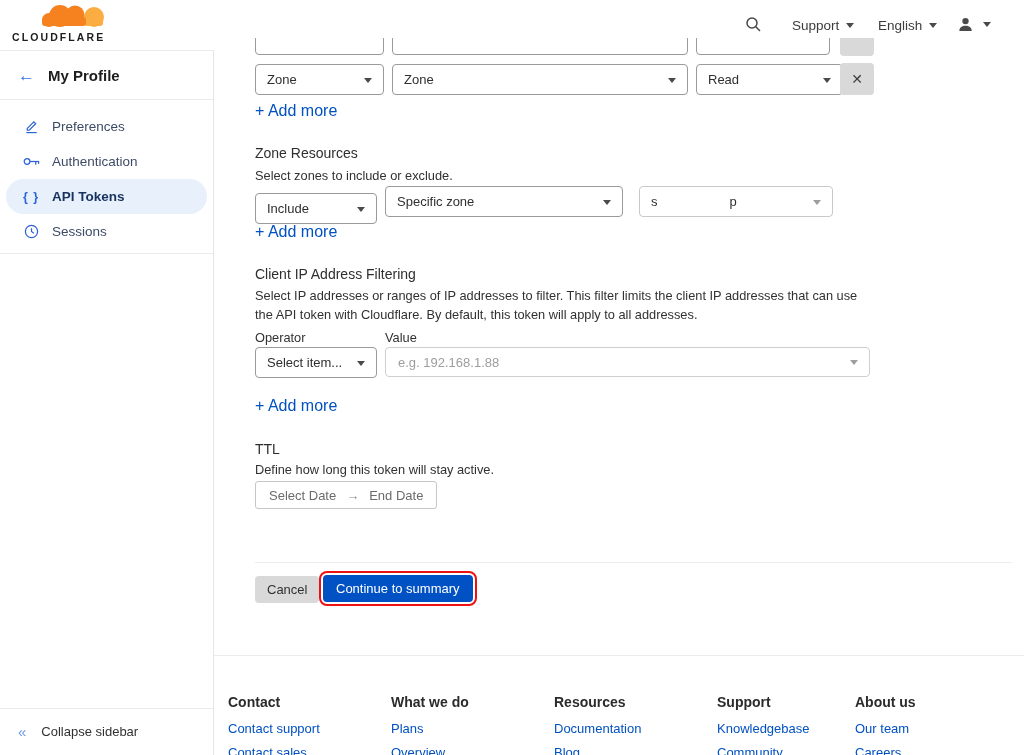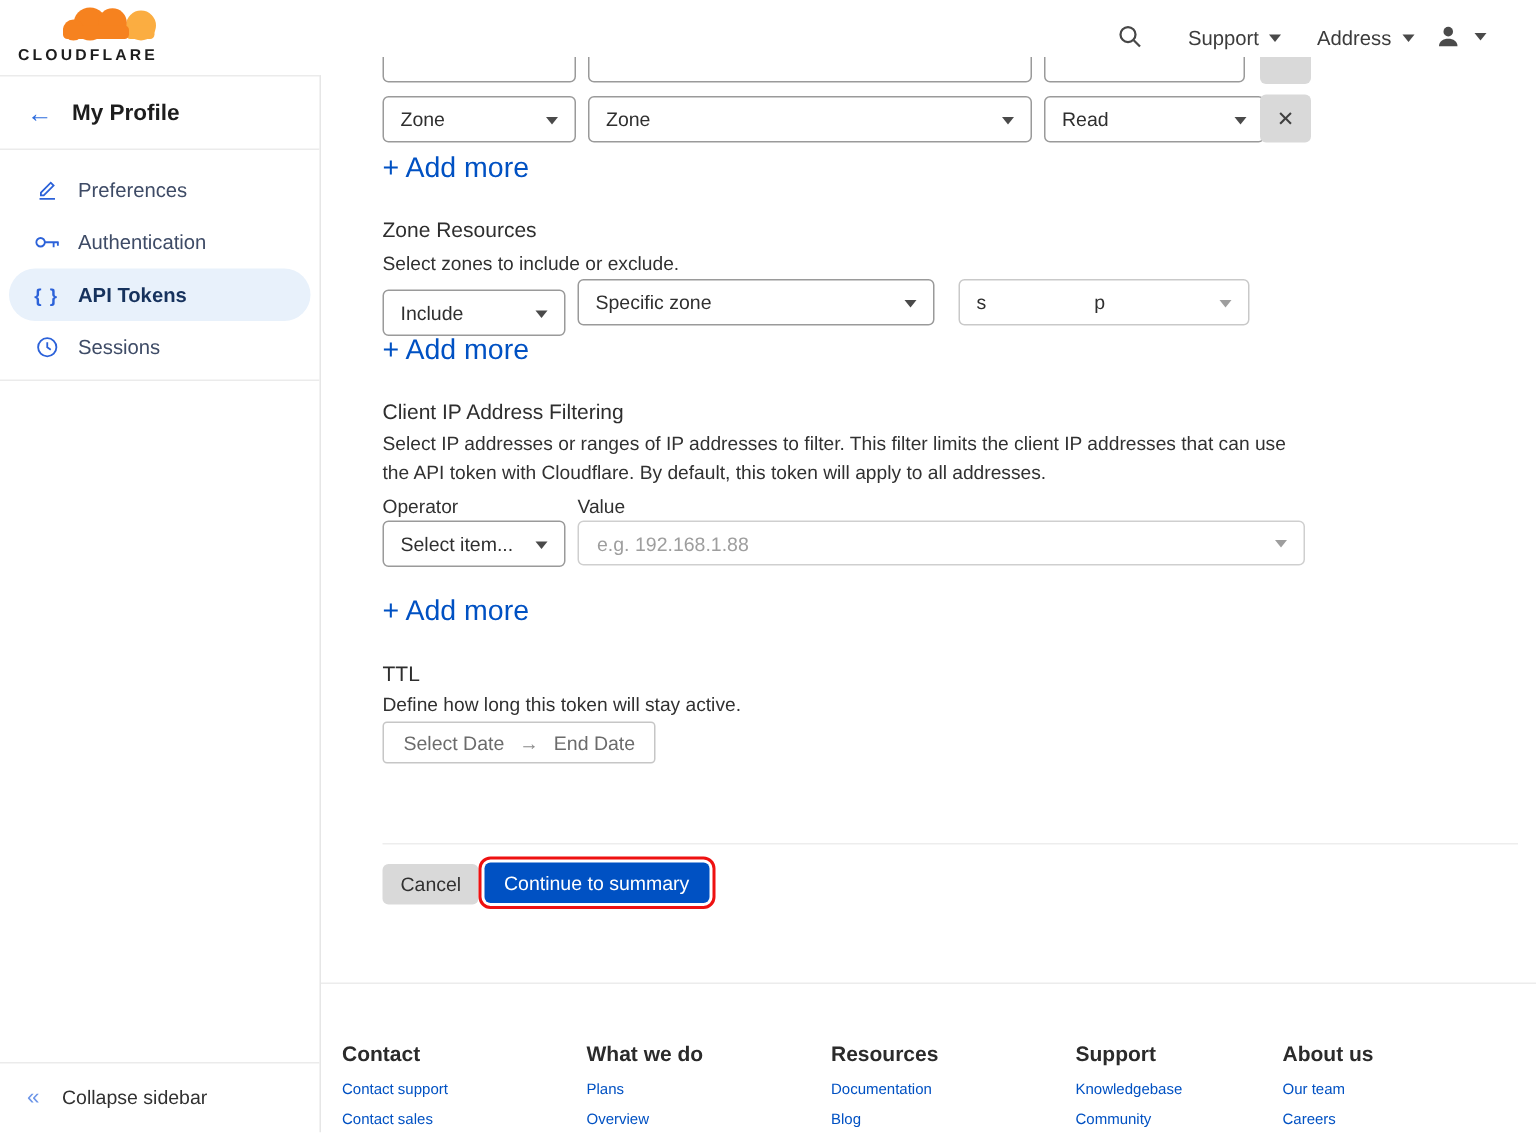--- a/index.html
+++ b/index.html
@@ -44,21 +44,21 @@
   .dd { position:absolute; height:31px; border:1px solid #9a9a9a; border-radius:4px; background:#fff;
         display:flex; align-items:center; padding:0 26px 0 11px; font-size:13px; color:#2f2f2f; cursor:pointer; }
   .dd .caret { position:absolute; right:11px; top:13px; }
   .dd.light { border-color:#c9c9c9; }
   .dd.light .caret { border-top-color:#9e9e9e; }
   .clip-row { position:absolute; left:0; top:38px; width:1024px; height:18px; overflow:hidden; }
   .clip-row .dd, .clip-row .xbtn { top:-14px; }
   .xbtn { position:absolute; width:34px; height:32px; background:#d9d9d9; border:none; border-radius:4px;
           display:flex; align-items:center; justify-content:center; font-size:14px; color:#3f3f3f; cursor:pointer;
           font-family:"Liberation Sans", sans-serif; }
-  .add-more { position:absolute; font-size:19px; color:#0051c3; text-decoration:none; cursor:pointer; }
+  .add-more { position:absolute; font-size:16px; color:#0051c3; text-decoration:none; cursor:pointer; }
   .sec-title { position:absolute; font-size:14px; color:#2e2e2e; }
   .sec-desc { position:absolute; font-size:12.8px; color:#313131; line-height:18.5px; }
   .fld-label { position:absolute; font-size:12.8px; color:#313131; }
   .zone-gap { display:inline-block; width:72px; }
   .input-wrap { position:absolute; left:385px; top:347px; width:485px; height:30px; }
   .input-wrap input { width:100%; height:100%; border:1px solid #cfcfcf; border-radius:4px; padding:0 26px 0 12px;
                       font-size:13px; color:#313131; font-family:"Liberation Sans", sans-serif; outline:none; }
   .input-wrap input::placeholder { color:#9e9e9e; }
   .input-wrap .caret { position:absolute; right:12px; top:13px; border-top-color:#9e9e9e; }
   .date-box { position:absolute; left:255px; top:481px; height:28px; border:1px solid #c6c6c6; border-radius:3px;
@@ -69,21 +69,21 @@
   .btn-cancel { position:absolute; left:255px; top:576px; height:27px; padding:0 12px; background:#d9d9d9; border:none;
                 border-radius:4px; font-size:13px; color:#313131; cursor:pointer; font-family:"Liberation Sans", sans-serif; }
   .highlight-ring { position:absolute; left:319px; top:571px; border:2.5px solid #ee1111; border-radius:8px; padding:2px; }
   .btn-continue { display:block; height:27px; padding:0 13px; background:#0051c3; border:none; border-radius:4px;
                   font-size:13px; color:#ffffff; cursor:pointer; font-family:"Liberation Sans", sans-serif; }
 
   
   .footer-divider { position:absolute; left:214px; top:655px; width:810px; height:1px; background:#ececec; }
   .fcol { position:absolute; top:694px; }
   .ftitle { font-size:14px; font-weight:700; color:#2b2b2b; margin-bottom:11px; }
-  .fcol a { display:block; font-size:10px; color:#0051c3; text-decoration:none; margin-bottom:9px; cursor:pointer; }
+  .fcol a { display:block; font-size:13px; color:#0051c3; text-decoration:none; margin-bottom:9px; cursor:pointer; }
 </style>
 </head>
 <body>
 
 <div class="main">
 
   <div class="clip-row">
     <div class="dd" style="left:255px;width:129px;"></div>
     <div class="dd" style="left:392px;width:296px;"></div>
     <div class="dd" style="left:696px;width:134px;"></div>
@@ -197,21 +197,21 @@
   <svg width="17" height="17" viewBox="0 0 17 17" fill="none" stroke="#474747" stroke-width="1.5">
     <circle cx="7" cy="7" r="5"></circle>
       <line x1="10.8" y1="10.8" x2="15" y2="15"></line>
   </svg>
 </div>
 <div class="hdr-ctl" style="left:792px;">
   <span>Support</span>
   <span class="caret"></span>
 </div>
 <div class="hdr-ctl" style="left:878px;">
-  <span>Address</span>
+  <span>English</span>
   <span class="caret"></span>
 </div>
 <div class="hdr-ctl" style="left:957px;top:16px;gap:9px;">
   <svg width="17" height="17" viewBox="0 0 16 16">
     <circle cx="8" cy="4.8" r="3" fill="#4a4a4a"></circle>
     <path d="M2.2 14c0-3.2 2.6-4.8 5.8-4.8s5.8 1.6 5.8 4.8z" fill="#4a4a4a"></path>
   </svg>
   <span class="caret"></span>
 </div>
 

